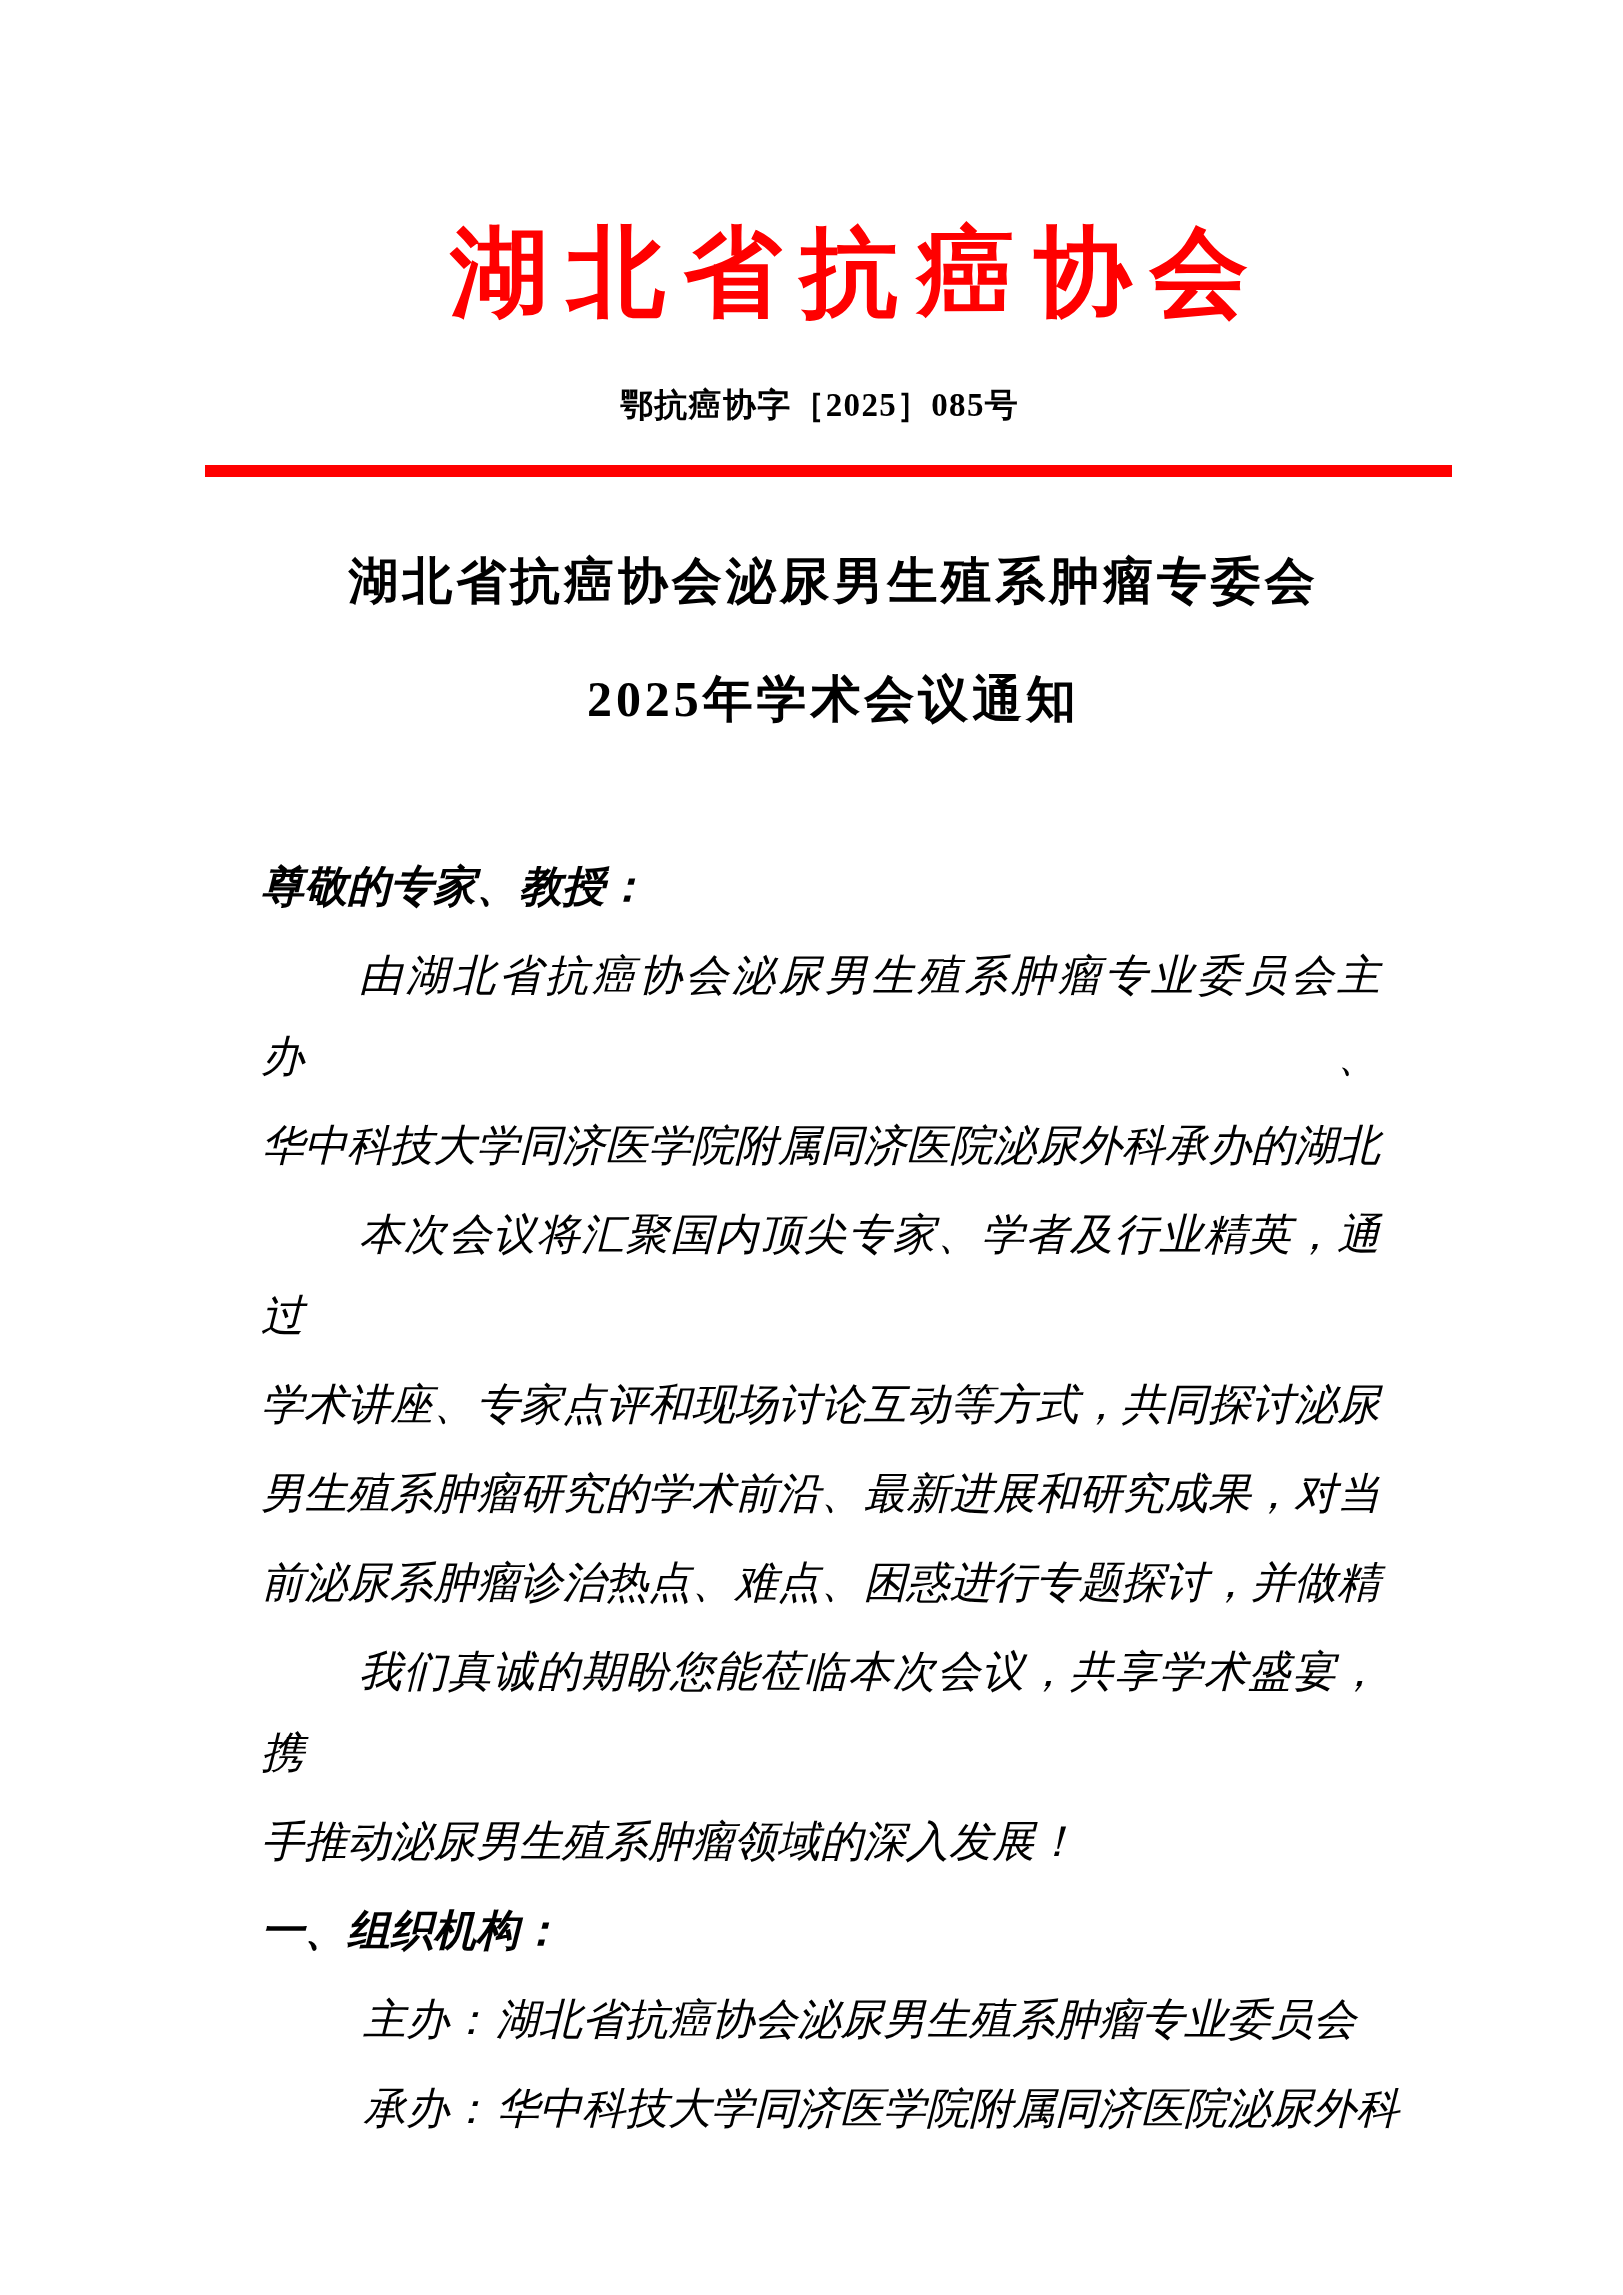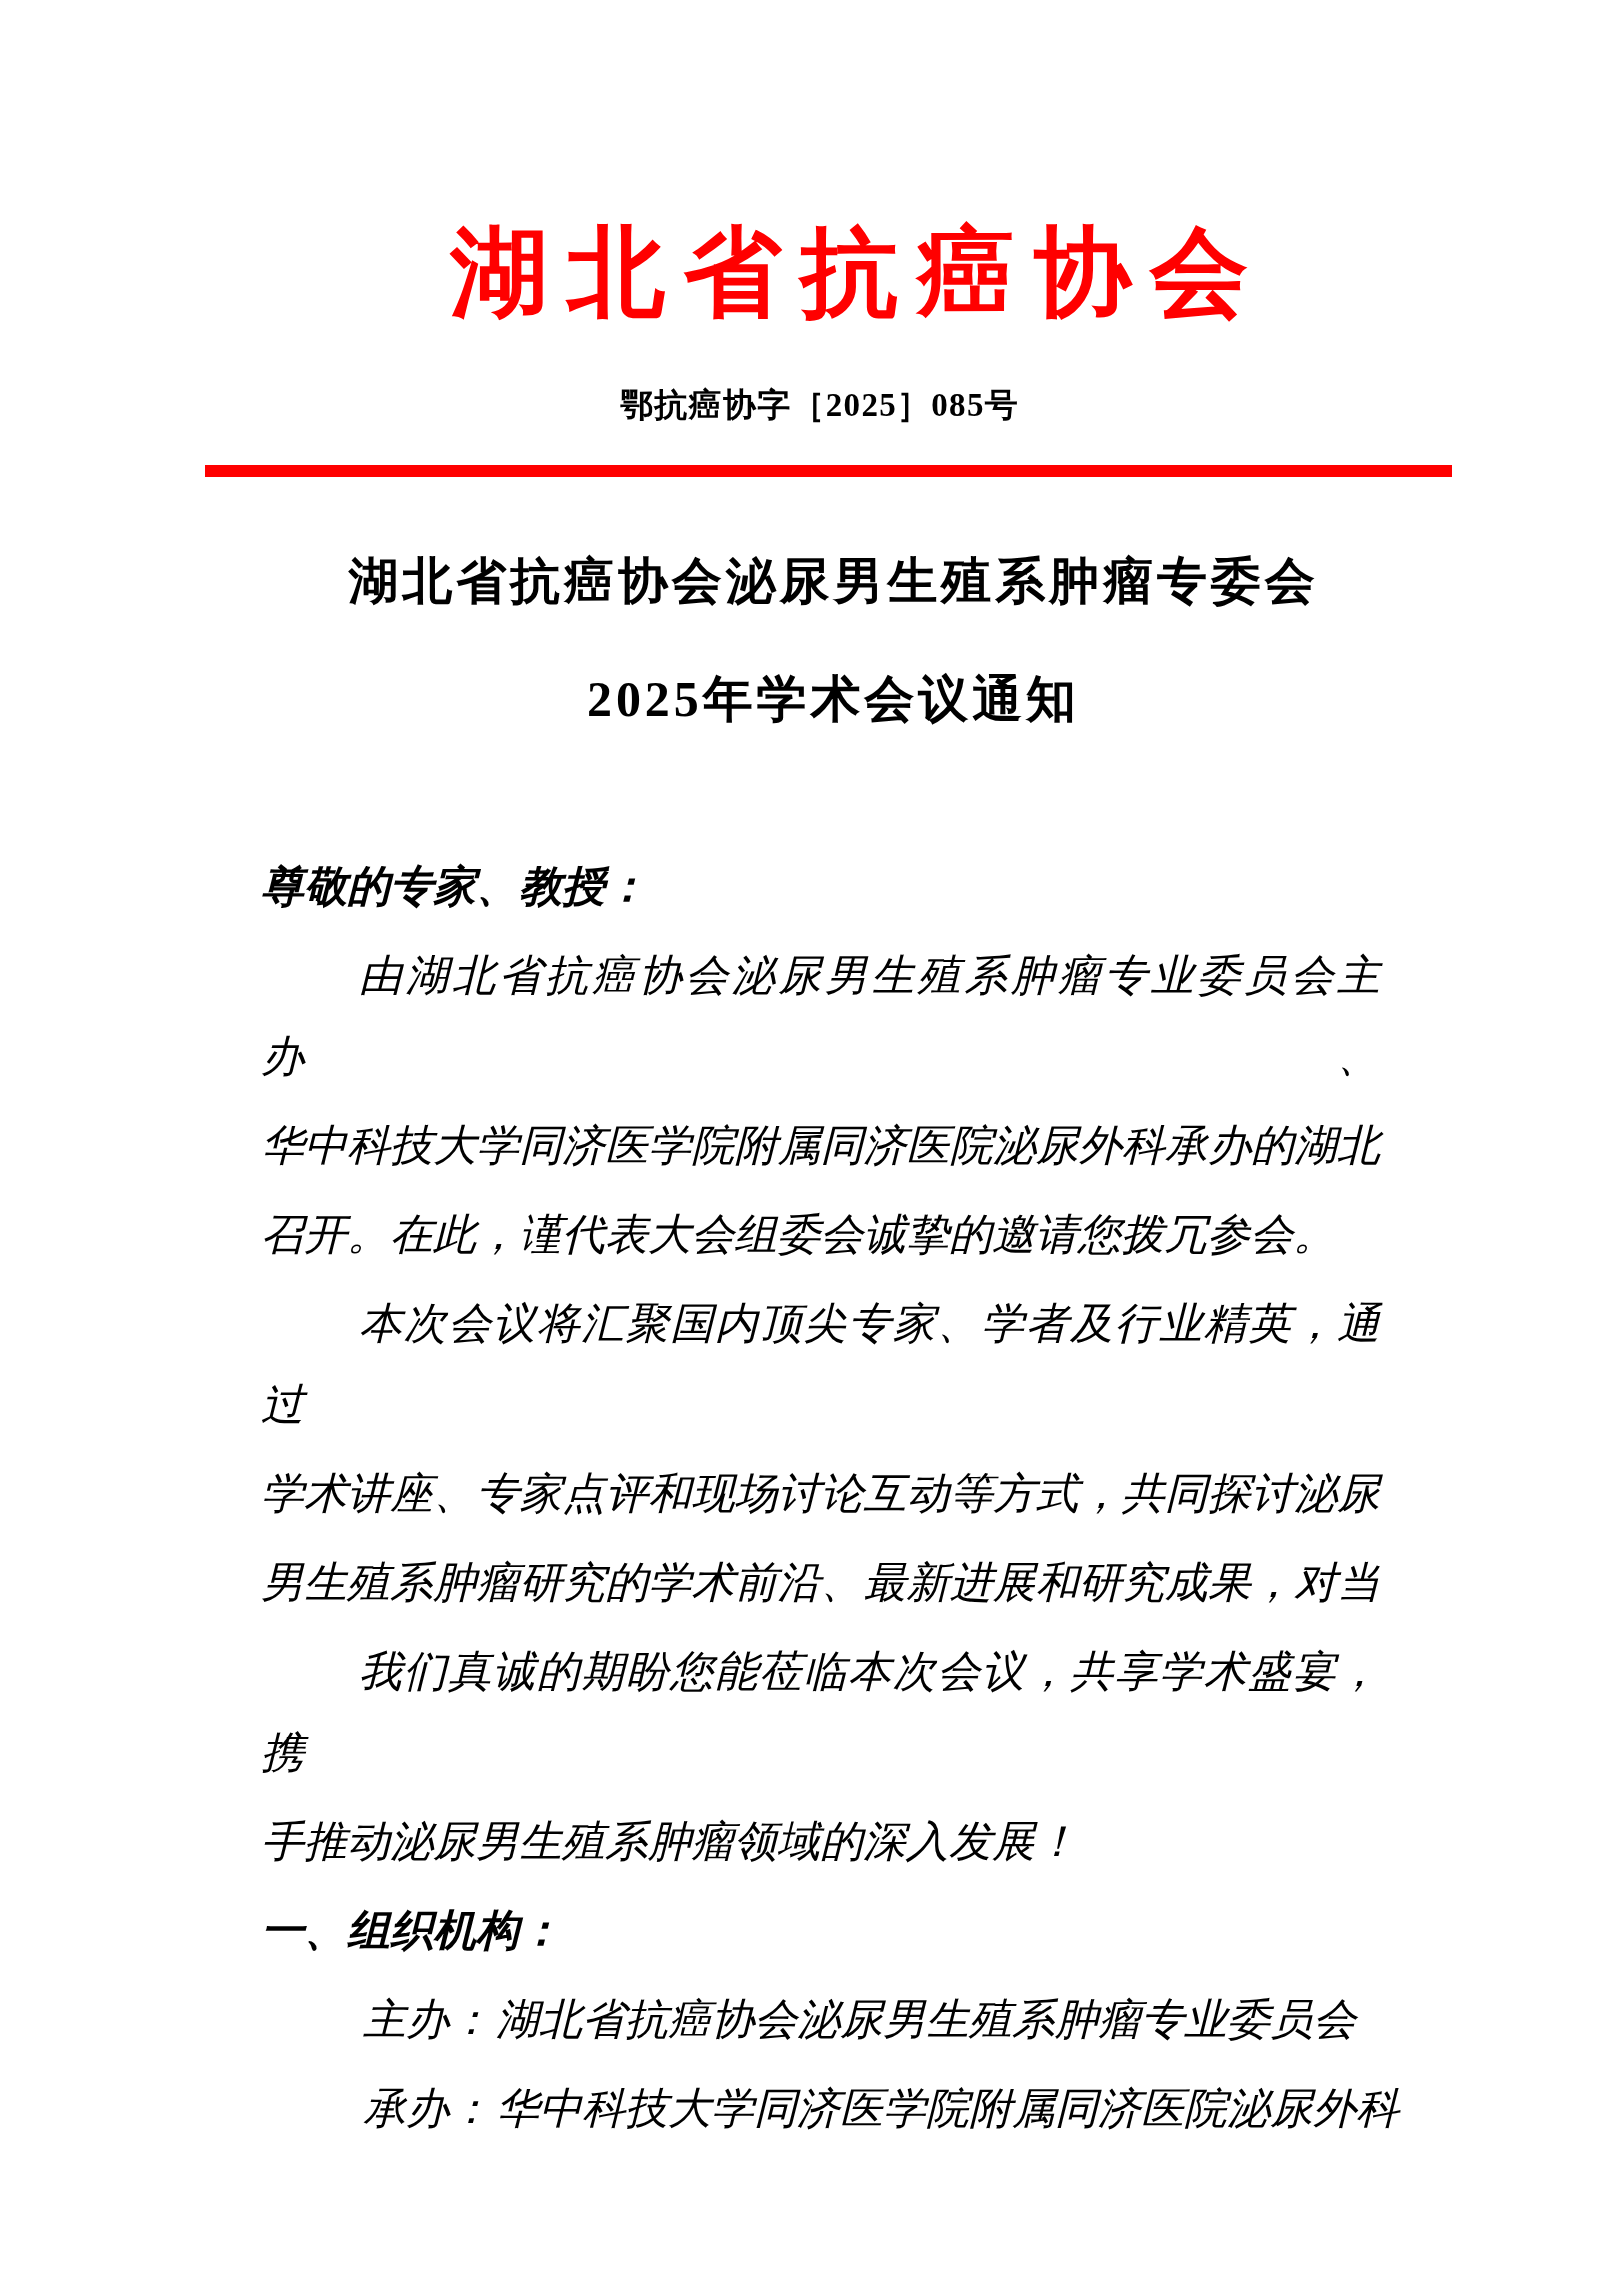--- a/index.html
+++ b/index.html
@@ -87,24 +87,24 @@
   <div class="red-rule"></div>
 
   <div class="subject-line first">湖北省抗癌协会泌尿男生殖系肿瘤专委会</div>
 
   <div class="subject-line second">2025年学术会议通知</div>
 
   <div class="body-block">
       <div class="line bold">尊敬的专家、教授：</div>
       <div class="line indent stretch">由湖北省抗癌协会泌尿男生殖系肿瘤专业委员会主办、</div>
       <div class="line stretch">华中科技大学同济医学院附属同济医院泌尿外科承办的湖北</div>
-      <div class="line">召开。在此，谨代表大会组委会诚挚的邀请您拨冗参会。</div>
       <div class="line indent stretch">本次会议将汇聚国内顶尖专家、学者及行业精英，通过</div>
       <div class="line stretch">学术讲座、专家点评和现场讨论互动等方式，共同探讨泌尿</div>
       <div class="line stretch">男生殖系肿瘤研究的学术前沿、最新进展和研究成果，对当</div>
+      <div class="line stretch">前泌尿系肿瘤诊治热点、难点、困惑进行专题探讨，并做精</div>
       <div class="line indent stretch">我们真诚的期盼您能莅临本次会议，共享学术盛宴，携</div>
       <div class="line">手推动泌尿男生殖系肿瘤领域的深入发展！</div>
       <div class="line bold">一、组织机构：</div>
       <div class="line indent"><span class="label">主办：</span>湖北省抗癌协会泌尿男生殖系肿瘤专业委员会</div>
       <div class="line indent"><span class="label">承办：</span>华中科技大学同济医学院附属同济医院泌尿外科</div>
     </div>
 </div>
 
 
 </body></html>

